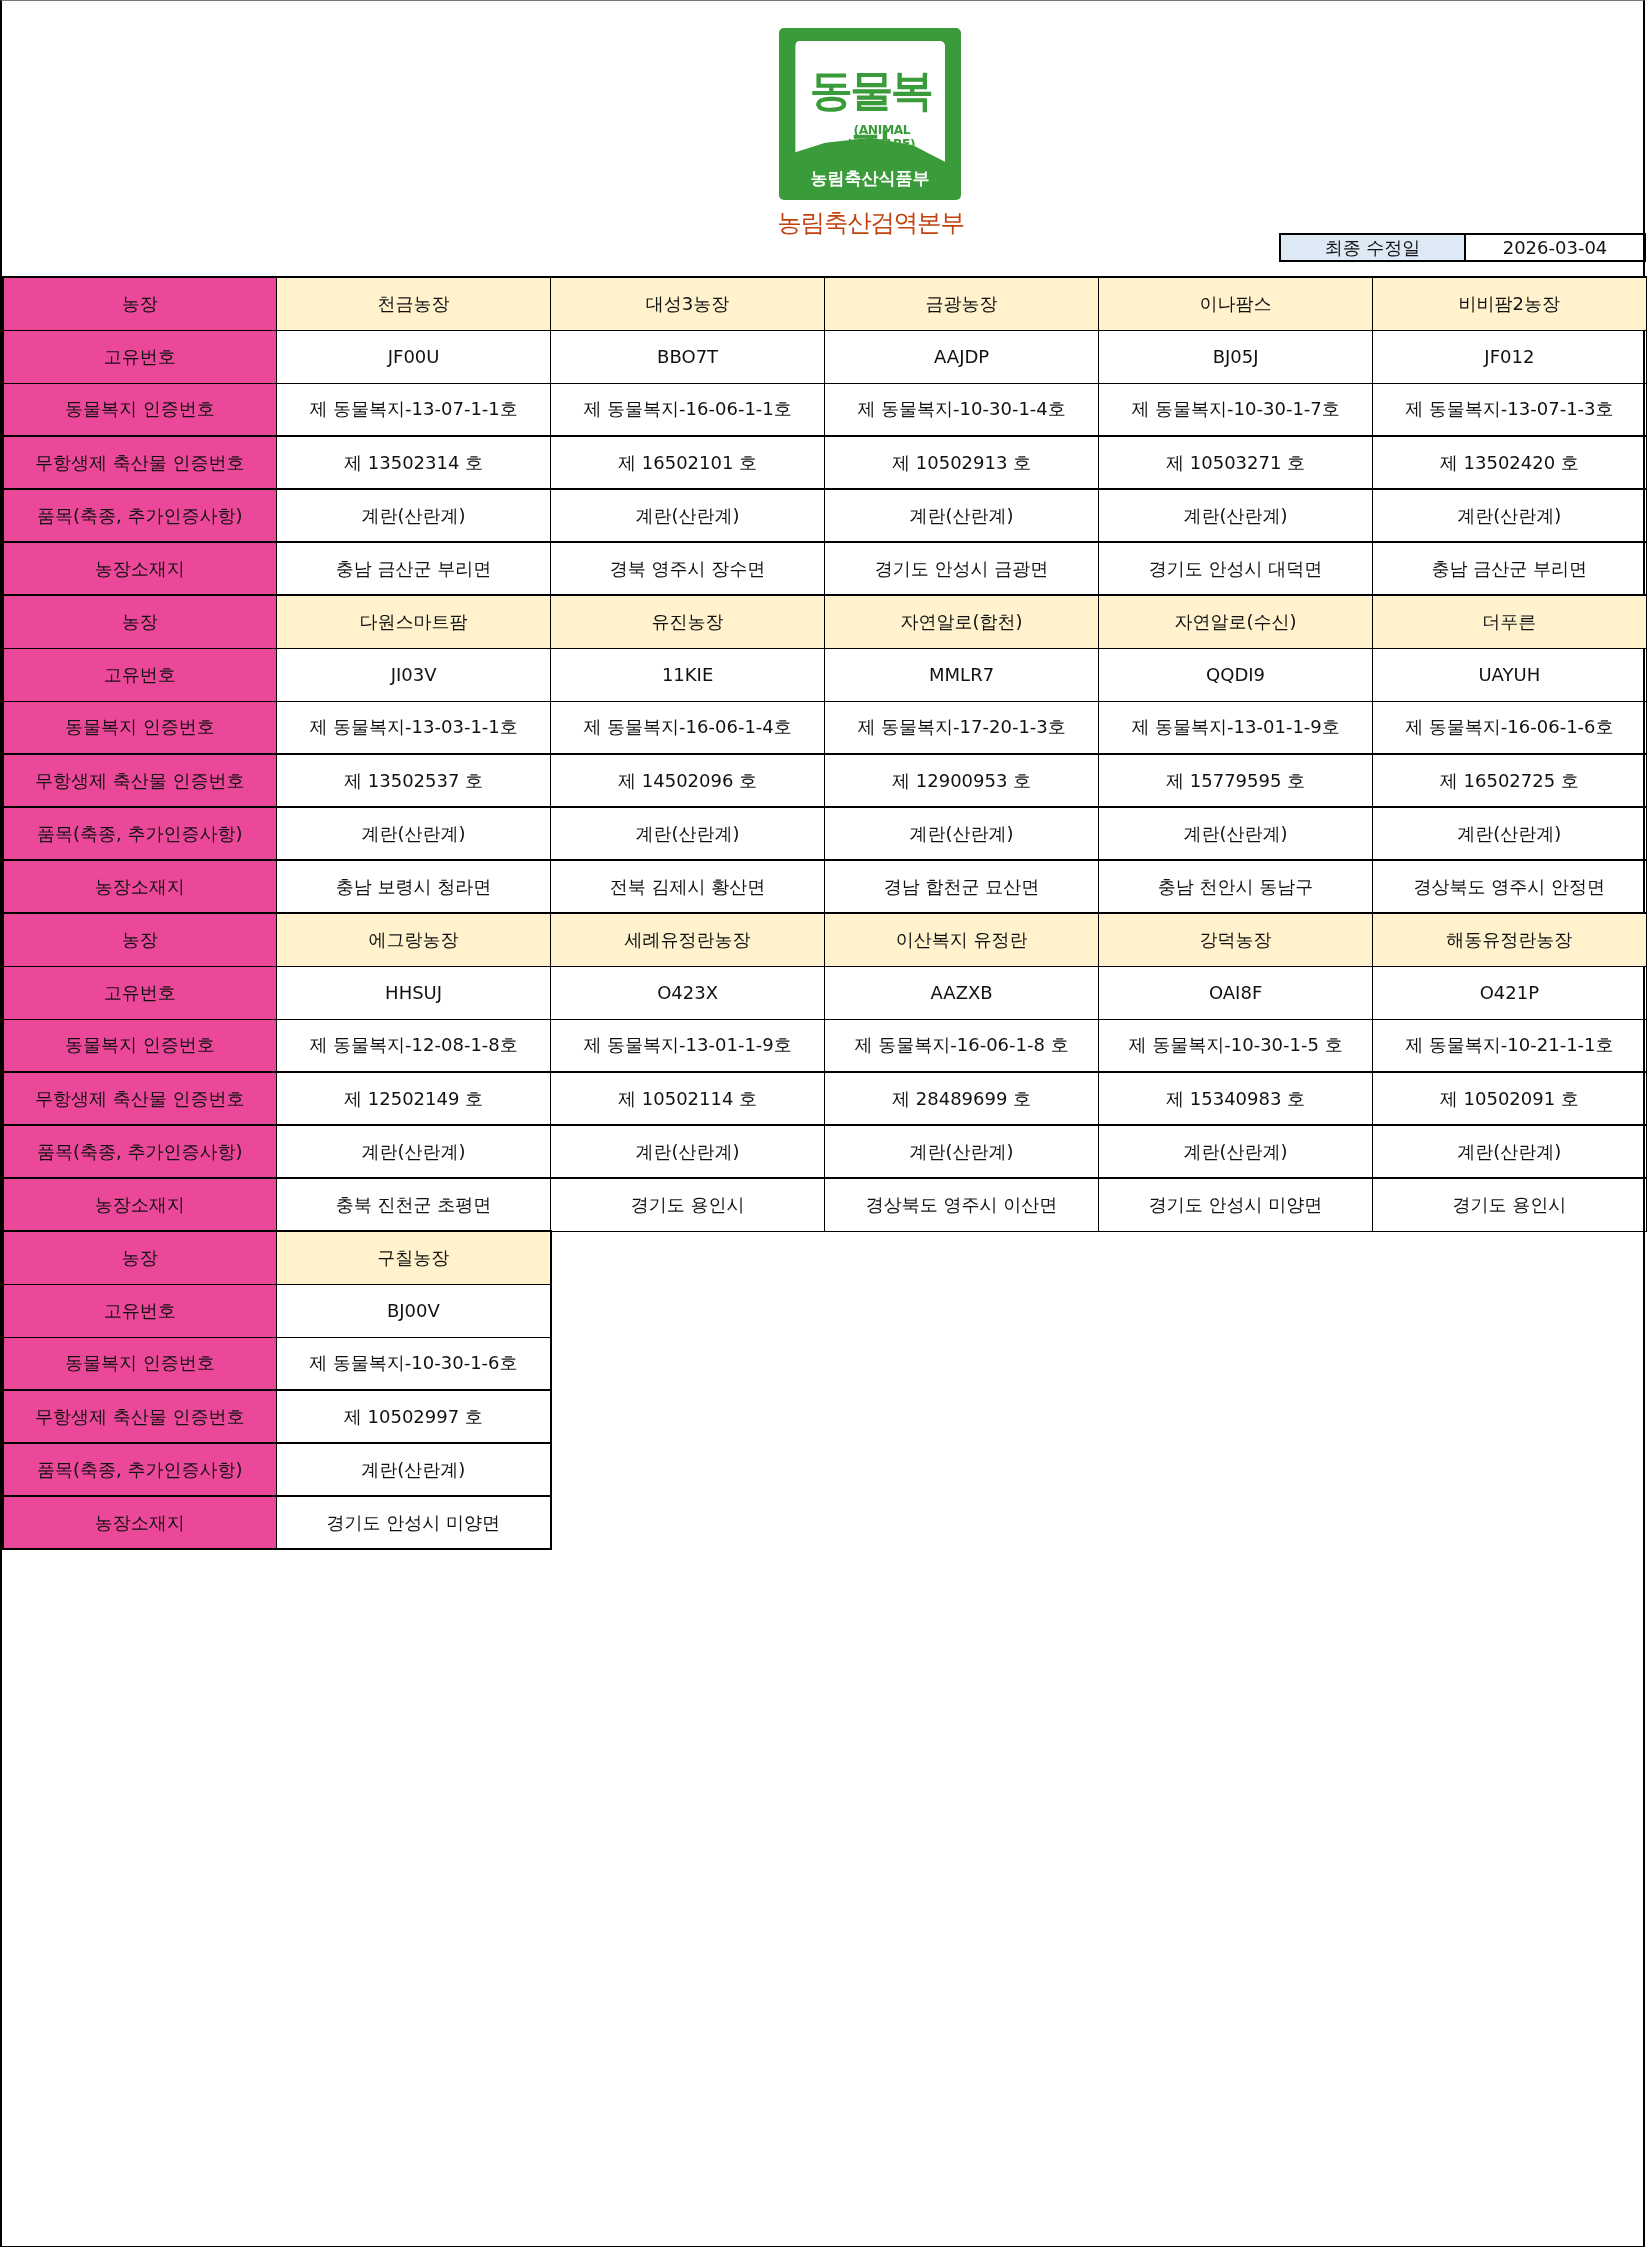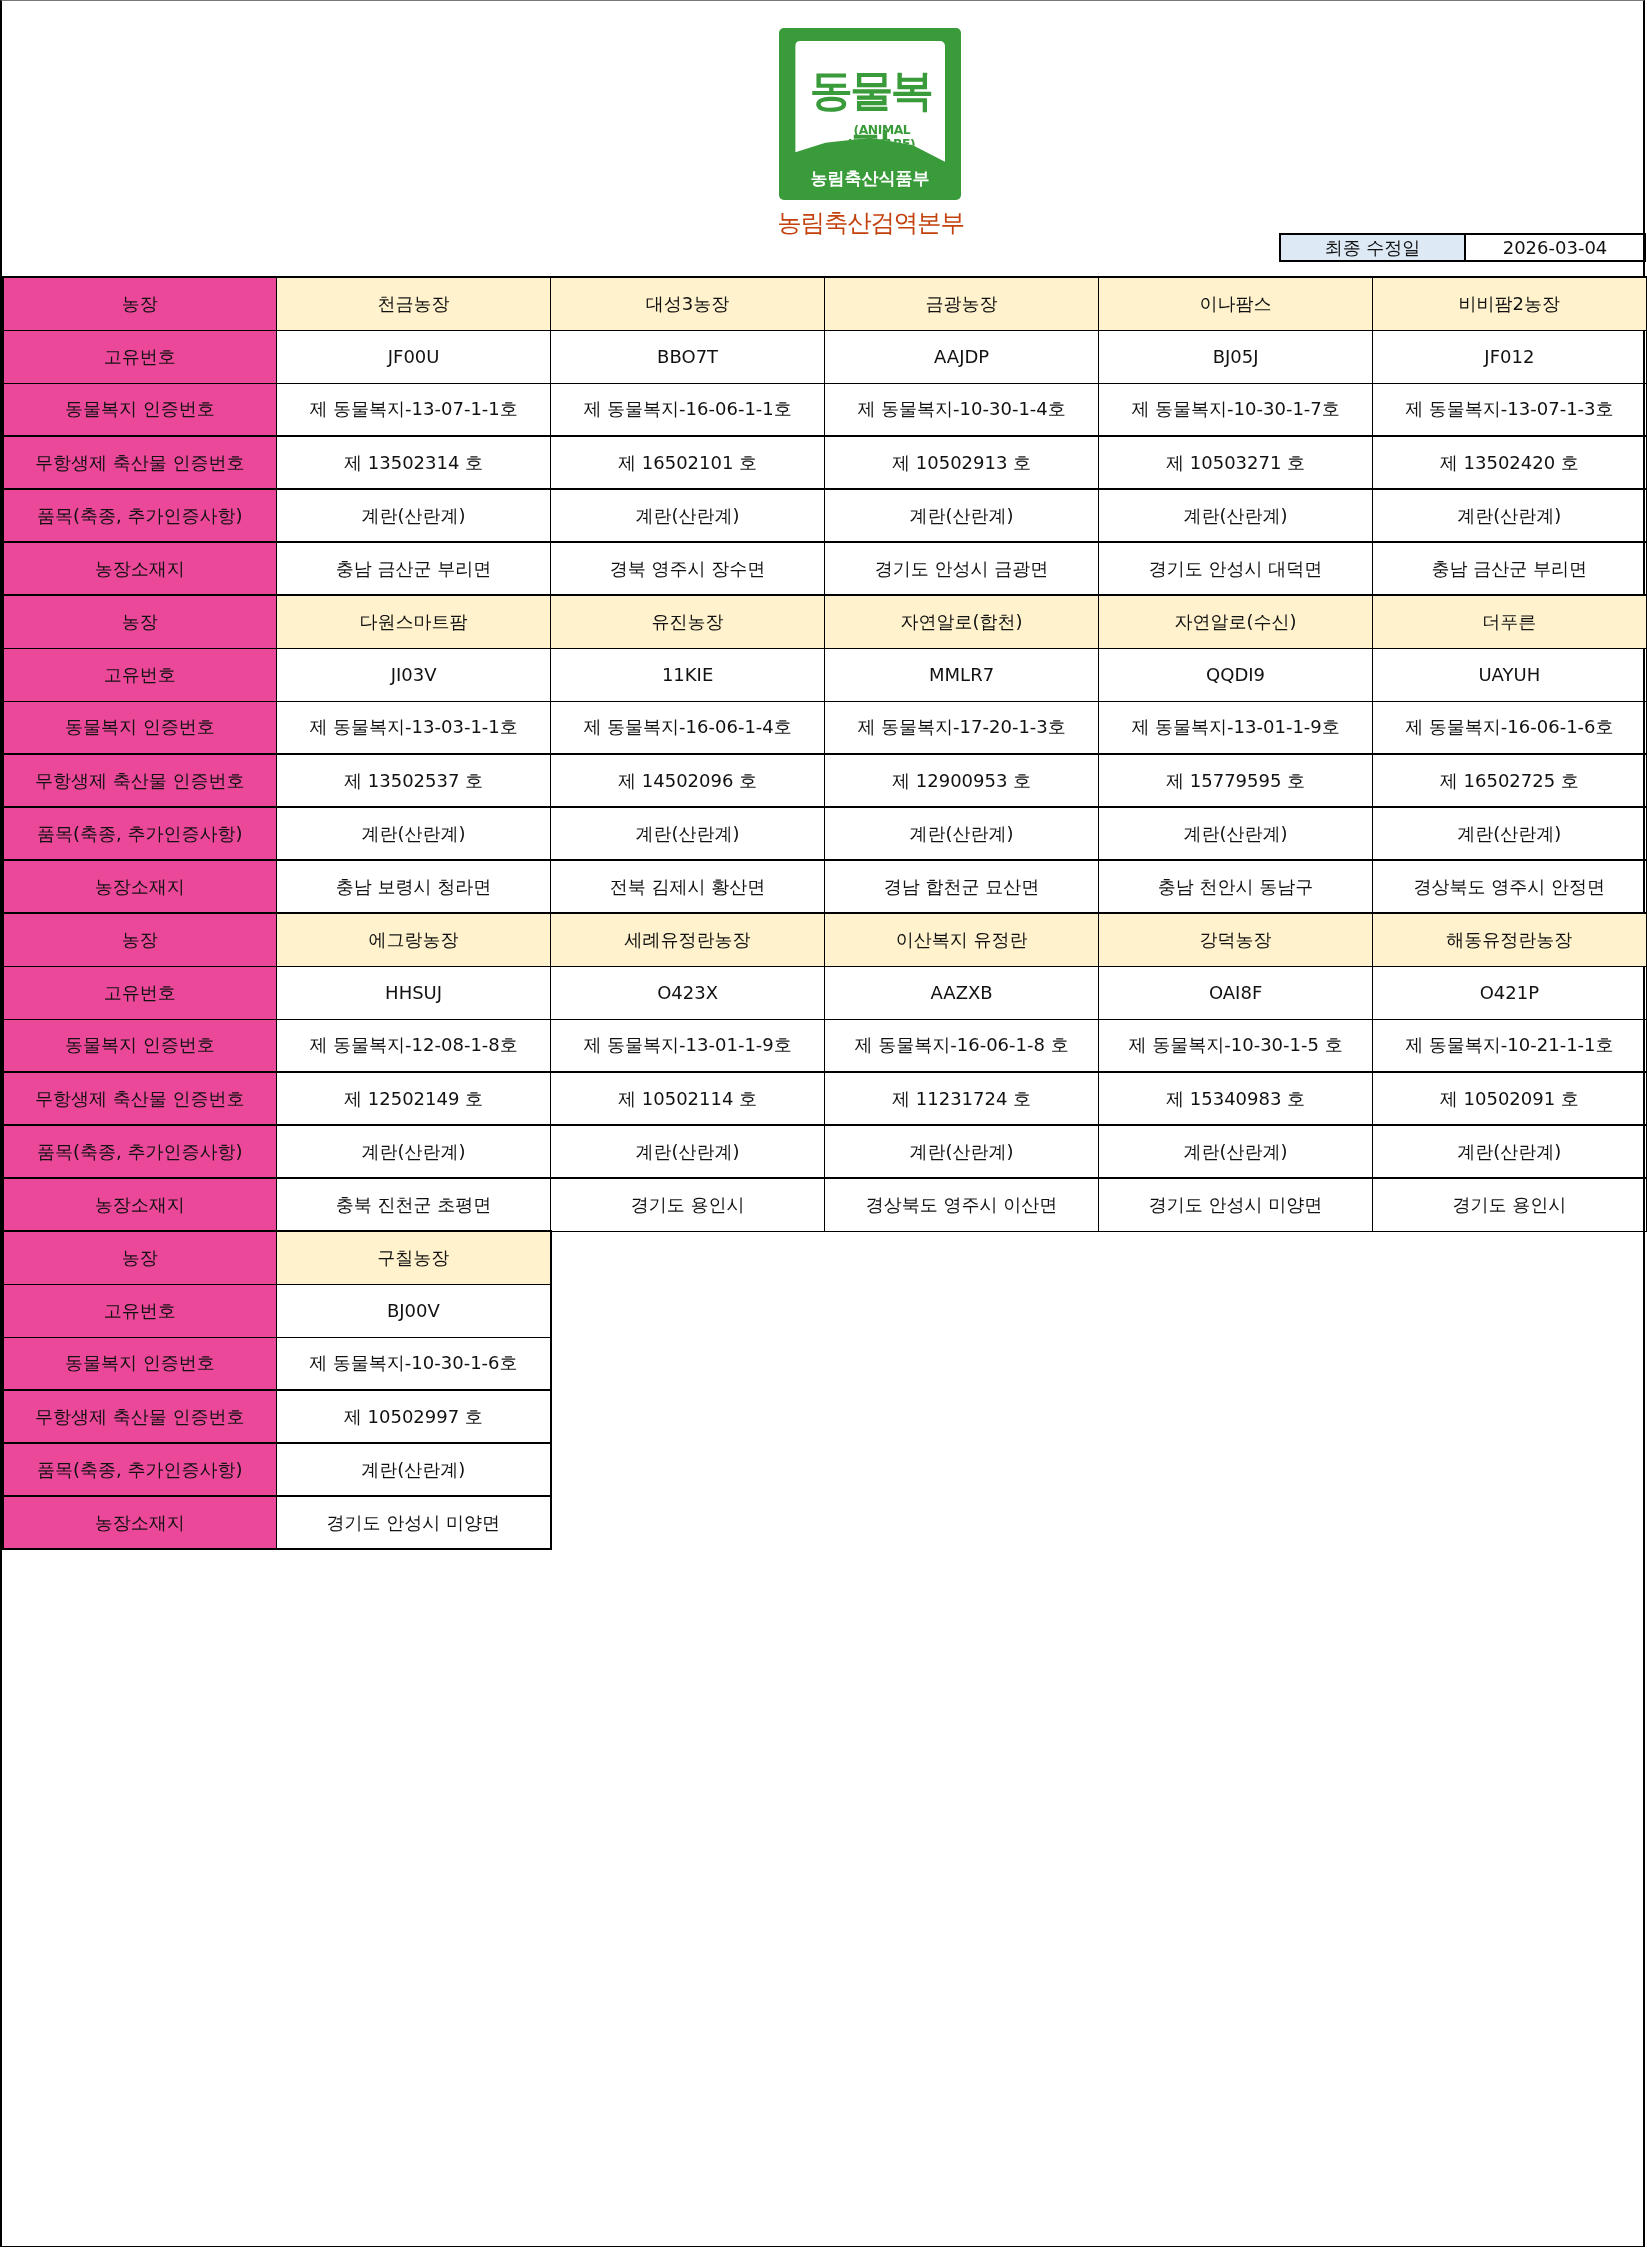--- a/index.html
+++ b/index.html
@@ -217,21 +217,21 @@
         <td>제 동물복지-12-08-1-8호</td>
         <td>제 동물복지-13-01-1-9호</td>
         <td>제 동물복지-16-06-1-8 호</td>
         <td>제 동물복지-10-30-1-5 호</td>
         <td class=" outer-r">제 동물복지-10-21-1-1호</td>
       </tr>
       <tr class="thick-top">
         <td class="label outer-l">무항생제 축산물 인증번호</td>
         <td>제 12502149 호</td>
         <td>제 10502114 호</td>
-        <td>제 11231724 호</td>
+        <td>제 28489699 호</td>
         <td>제 15340983 호</td>
         <td class=" outer-r">제 10502091 호</td>
       </tr>
       <tr class="thick-top">
         <td class="label outer-l">품목(축종, 추가인증사항)</td>
         <td>계란(산란계)</td>
         <td>계란(산란계)</td>
         <td>계란(산란계)</td>
         <td>계란(산란계)</td>
         <td class=" outer-r">계란(산란계)</td>

